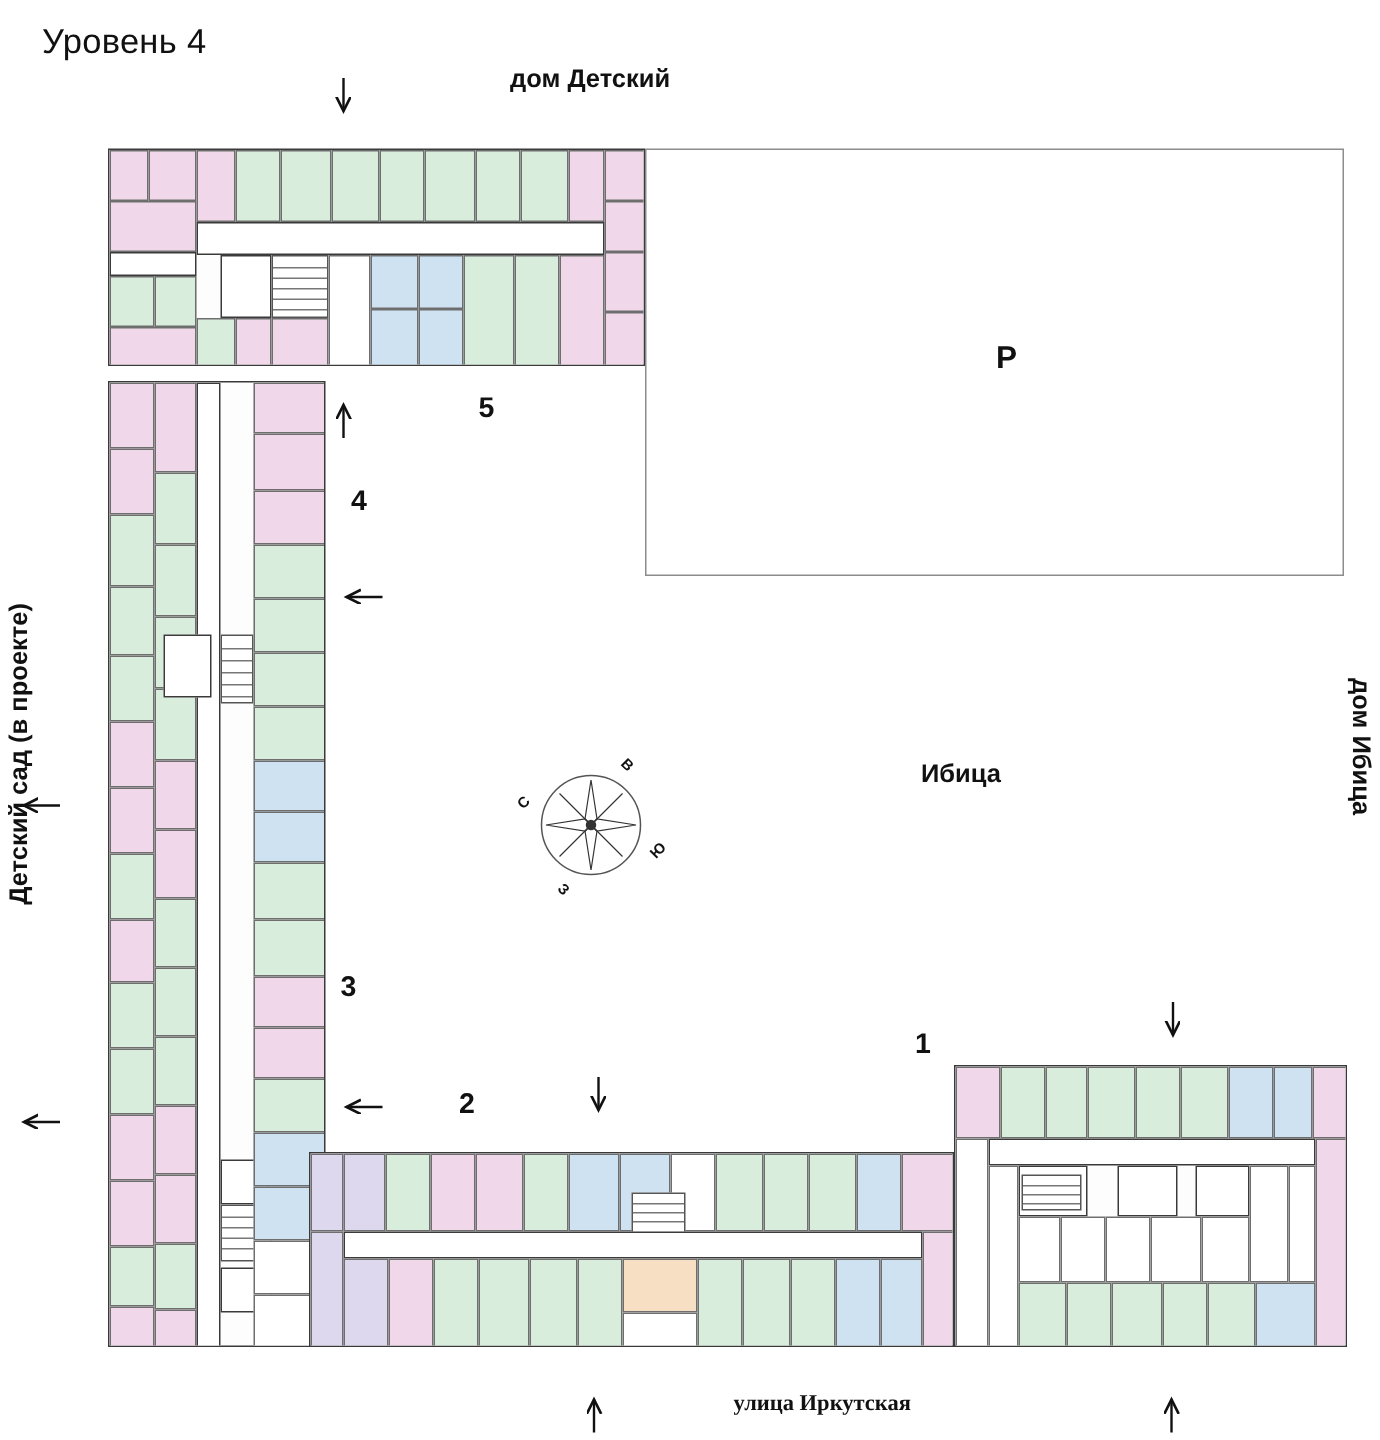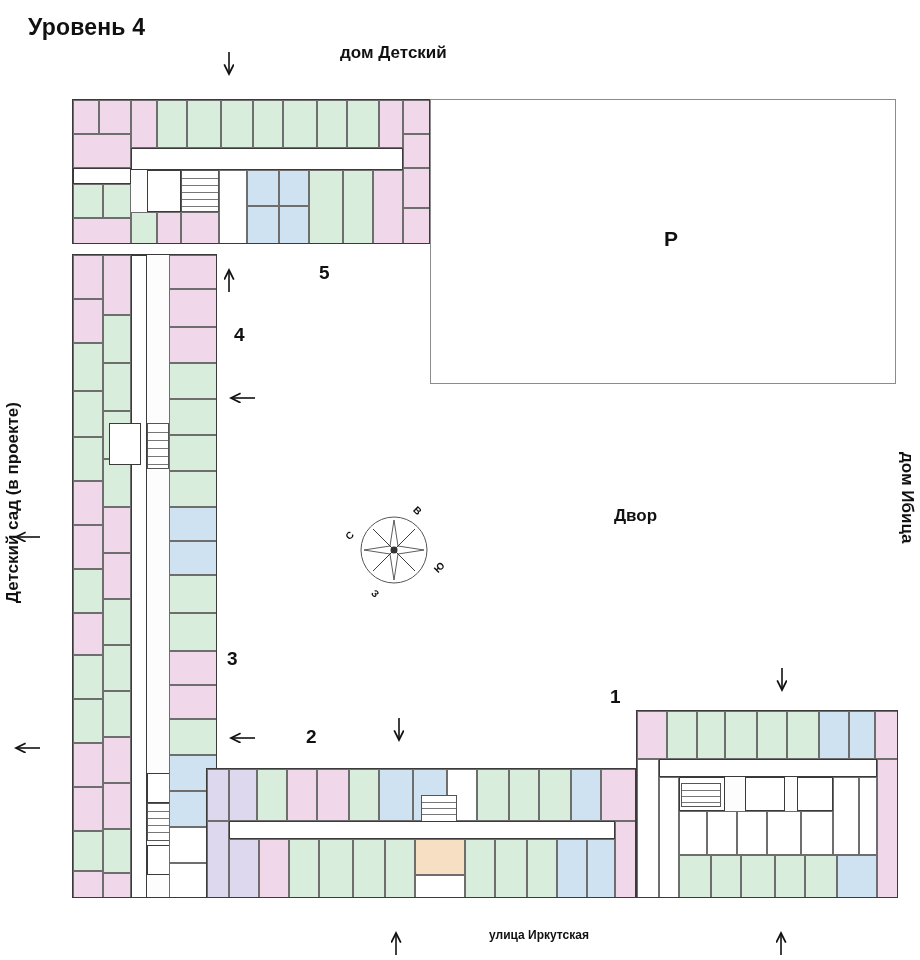--- a/index.html
+++ b/index.html
@@ -19,32 +19,33 @@
     position: absolute;
     left: 0; top: 0;
     width: 920px; height: 960px;
   }
   .abs { position: absolute; }
 
   
   #page-title {
     left: 28px; top: 14px;
     font-size: 23px;
-    font-weight: bold;
+    font-weight: normal;
     letter-spacing: 0.2px;
   }
   #label-top {
     left: 340px; top: 43px;
     font-size: 17px;
     font-weight: bold;
   }
   #label-bottom {
     left: 489px; top: 928px;
-    font-size: 12px;
-    font-weight: bold;
+    font-size: 15px;
+    font-weight: bold;
+    font-family: Liberation Serif, serif;
   }
   #label-right {
     right: 3px; top: 452px;
     font-size: 17px;
     font-weight: bold;
     writing-mode: vertical-rl;
     text-orientation: mixed;
   }
   #label-left {
     left: 3px; top: 402px;
@@ -146,21 +147,21 @@
 </head>
 <body>
 
 <div class="root">
 
   <div class="abs" id="page-title">Уровень 4</div>
   <div class="abs" id="label-top">дом Детский</div>
   <div class="abs" id="label-bottom">улица Иркутская</div>
   <div class="abs" id="label-right">дом Ибица</div>
   <div class="abs" id="label-left">Детский сад (в проекте)</div>
-  <div class="abs" id="label-yard">Двор</div>
+  <div class="abs" id="label-yard">Ибица</div>
 
   <div class="abs" id="parking-area"></div>
   <div class="abs" id="label-parking">Р</div>
 
   <div class="abs sec-num" id="sec-1">1</div>
   <div class="abs sec-num" id="sec-2">2</div>
   <div class="abs sec-num" id="sec-3">3</div>
   <div class="abs sec-num" id="sec-4">4</div>
   <div class="abs sec-num" id="sec-5">5</div>
 

